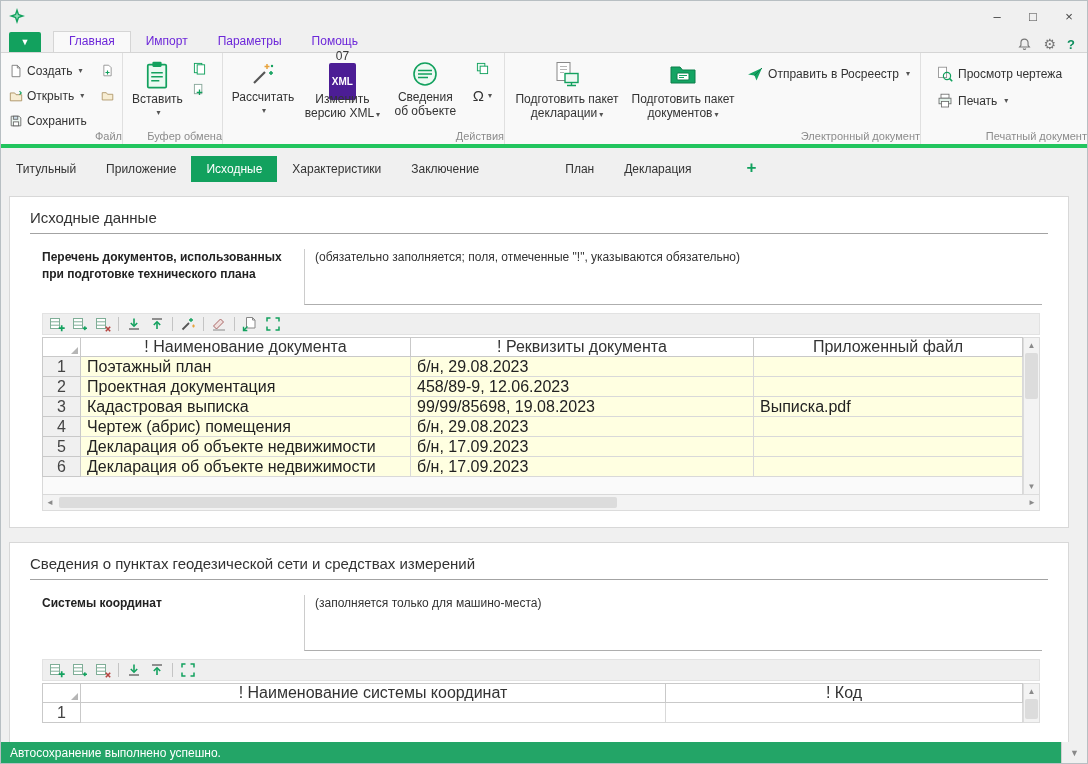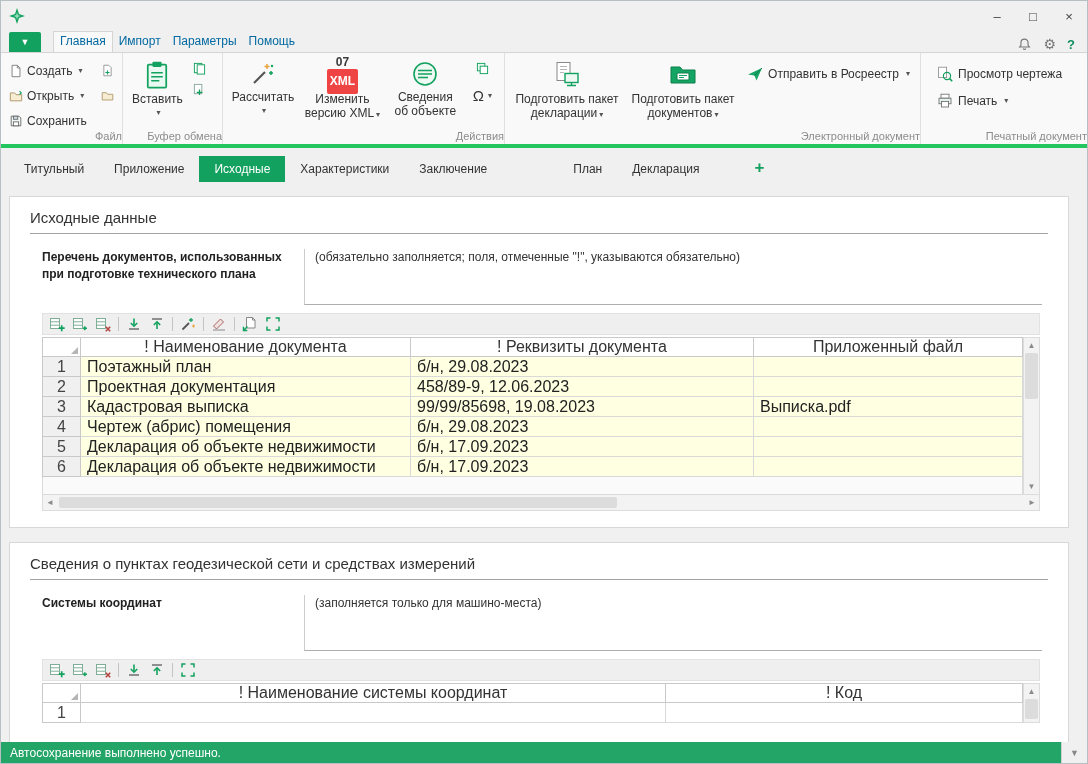--- a/index.html
+++ b/index.html
@@ -10,50 +10,50 @@
 
   
   .titlebar{height:30px;display:flex;align-items:center;padding-left:8px;gap:7px;background:#f0f0f0}
   .title-text{color:#333}
   .win-controls{margin-left:auto;display:flex;height:30px}
   .win-btn{width:36px;display:flex;align-items:center;justify-content:center;color:#444;font-size:13px}
 
   
   .tabrow{height:21px;display:flex;align-items:flex-end;padding-left:8px}
   .menu-btn{width:32px;height:20px;background:var(--g);color:#fff;display:flex;align-items:center;justify-content:center;font-size:9px;margin-right:12px;border-radius:2px 2px 0 0}
-  .rtab{padding:0 6px;height:21px;line-height:21px;color:#0369a1}
+  .rtab{padding:0 15px;height:21px;line-height:21px;color:#6d28d9}
   .rtab.active{background:#f9f9f9;border:1px solid #d5d5d5;border-bottom:none;line-height:19px}
   .tabrow-icons{margin-left:auto;display:flex;align-items:center;gap:11px;padding-right:12px}
   .gear-glyph{font-size:14px;color:#777}
   .help-glyph{font-size:13px;color:#0f8f5f;font-weight:bold}
 
   
   .ribbon{height:96px;background:#f9f9f9;border-top:1px solid #d5d5d5;border-bottom:4px solid #22c55e;display:flex}
   .rgroup{position:relative;border-right:1px solid #e0e0e0;padding:5px 4px 15px}
   .rgroup-label{position:absolute;bottom:2px;left:0;right:0;text-align:right;font-size:11px;color:#8c8c8c;white-space:nowrap}
   .file-row{display:flex;align-items:center;gap:4px;height:25px;padding:0 4px;color:#333;white-space:nowrap}
   .push{margin-left:auto}
   .dd{font-size:8px;color:#555;margin-left:2px}
   .big-btn{display:flex;flex-direction:column;align-items:center;text-align:center;padding:2px 5px;gap:2px;color:#333;line-height:1.2}
   .line-btn{display:flex;align-items:center;gap:5px;height:23px;color:#333;white-space:nowrap;padding:0 4px}
   .clip-inner{display:flex;gap:5px}
   .clip-side{display:flex;flex-direction:column;gap:8px;padding-top:4px}
   .ic{display:inline-flex;align-items:center;justify-content:center}
   .ic-xml07{display:flex;flex-direction:column;align-items:center;gap:1px;height:30px;justify-content:center}
-  .v07{font-size:12px;font-weight:bold;color:#3a3a3a;line-height:1}
-  .vxml{font-size:12px;font-weight:bold;color:#fff;background:#ef4444;padding:4px 3px;border-radius:2px;line-height:1.35}
+  .v07{font-size:12px;font-weight:normal;color:#3a3a3a;line-height:1}
+  .vxml{font-size:10px;font-weight:bold;color:#fff;background:#4c1d95;padding:12px 3px;border-radius:2px;line-height:1.35}
   .omega-btn{display:flex;align-items:center;gap:2px;color:#333;padding:2px 4px}
   .omega{font-size:15px}
   .actions-side{display:flex;flex-direction:column;align-items:center;gap:10px;padding:4px 4px 0}
   .edoc-side{display:flex;flex-direction:column;padding:4px 2px 0}
   .print-col{display:flex;flex-direction:column;gap:4px;padding:4px 8px 0}
 
   
   .gap8{height:8px}
-  .doctabs{height:26px;display:flex;align-items:flex-start;padding-left:8px}
+  .doctabs{height:26px;display:flex;align-items:flex-start;}
   .dtab{padding:0 15px;height:26px;line-height:26px;color:#333}
   .dtab.active{background:var(--g);color:#fff}
   .m-plan{margin-left:56px}
   .dtab-add{color:var(--g);font-size:17px;font-weight:bold;padding:0 14px;margin-left:26px;line-height:24px}
 
   
   .content{flex:1;padding:14px 18px 0 8px;overflow:hidden}
   .panel{background:#fff;border:1px solid #d8d8d8}
   .panel1{height:332px;margin-bottom:14px}
   .panel2{height:212px;overflow:hidden}

